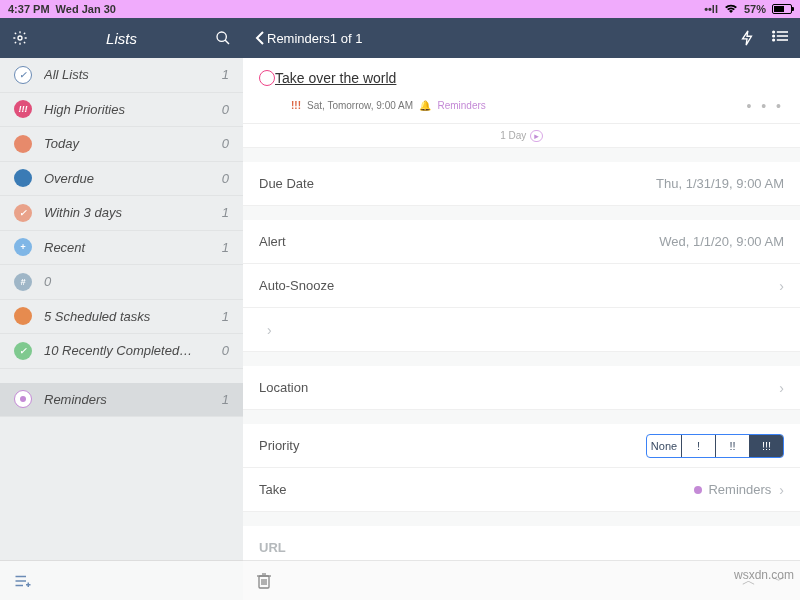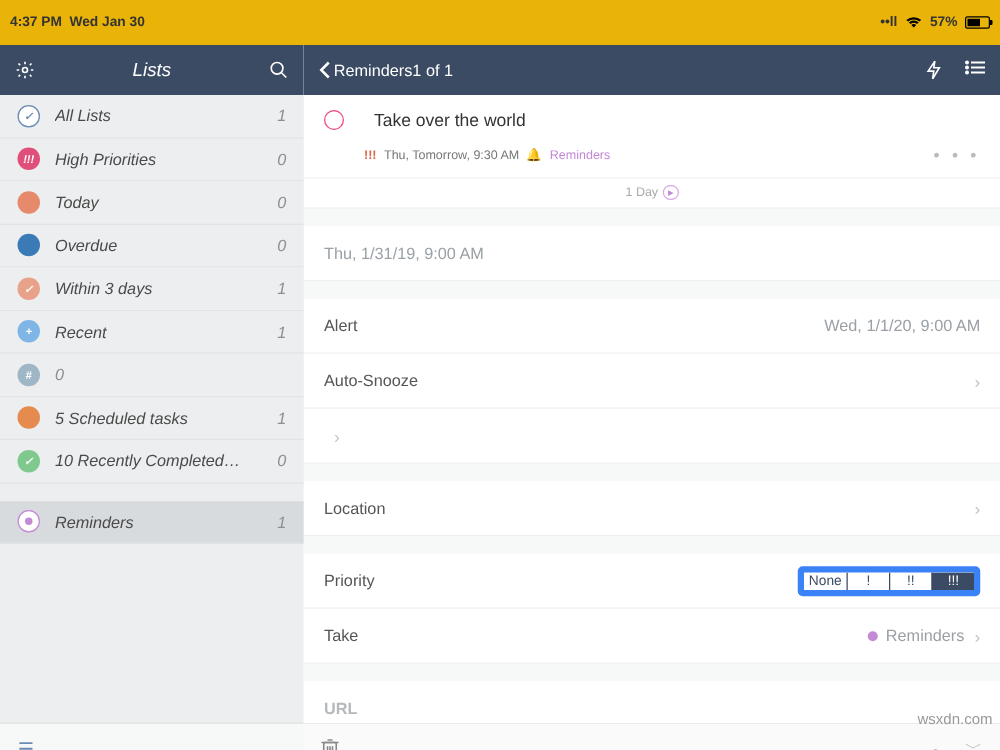--- a/index.html
+++ b/index.html
@@ -1,18 +1,18 @@
 <!DOCTYPE html>
 <html><head>
 <meta charset="utf-8">
 <style>
   * { margin:0; padding:0; box-sizing:border-box; font-family: -apple-system, "Helvetica Neue", Arial, sans-serif; }
   body { width:800px; height:600px; overflow:hidden; background:#fff; font-size:13px; color:#333; }
 
-  .statusbar { height:36px; background:#eab308; display:flex; justify-content:space-between; align-items:center; padding:0 8px; font-size:11px; font-weight:600; }
+  .statusbar { height:18px; background:#f0abfc; display:flex; justify-content:space-between; align-items:center; padding:0 8px; font-size:11px; font-weight:600; }
   .statusbar .left, .statusbar .right { display:flex; align-items:center; gap:6px; }
   .wifi { font-size:11px; }
   .battery { width:20px; height:10px; border:1px solid #000; border-radius:2px; position:relative; }
   .battery::after { content:""; position:absolute; right:-3px; top:2px; width:2px; height:4px; background:#000; border-radius:0 1px 1px 0; }
   .battery .fill { position:absolute; left:1px; top:1px; bottom:1px; width:55%; background:#000; }
 
   .app { display:flex; height:582px; }
 
   .sidebar { width:243px; display:flex; flex-direction:column; background:#eceeef;font-style:italic; }
   .side-header { height:40px; background:#3a4b63; color:#fff; display:flex; align-items:center; justify-content:space-between; padding:0 12px; }
@@ -32,39 +32,39 @@
 
   .detail { flex:1; display:flex; flex-direction:column; background:#fff; }
   .det-header { height:40px; background:#3a4b63; color:#fff; display:flex; align-items:center; padding:0 12px; }
   .det-header .back { display:flex; align-items:center; gap:2px; font-size:13px; cursor:pointer; }
   .det-header .counter { flex:1; font-size:13px; }
   .det-header .right-icons { display:flex; gap:18px; }
 
   .det-body { flex:1; overflow:auto; background:#f7f8f8; }
 
   .task-card { background:#fff; padding:12px 16px 8px 16px; border-bottom:1px solid #eee; }
-  .task-title-row { display:flex; align-items:center; gap:24px; }
+  .task-title-row { display:flex; align-items:center; gap:0;text-decoration:underline; }
   .task-check { width:16px; height:16px; border:1.5px solid #e48; border-radius:50%; }
   .task-title { font-size:14px; color:#333; }
   .task-sub { margin:14px 0 4px 32px; display:flex; align-items:center; gap:6px; font-size:10px; position:relative; }
   .task-sub .excl { color:#d64; font-weight:bold; }
   .task-sub .when { color:#777; }
   .task-sub .bell { color:#c39be0; }
   .task-sub .list-lbl { color:#c48ad6; }
   .dots { position:absolute; right:0; color:#bbb; font-size:14px; letter-spacing:3px; }
   .day-chip { text-align:center; font-size:10px; color:#aaa; padding:6px 0; background:#fff; border-bottom:1px solid #efefef; }
   .day-chip .dc { border:1px solid #d9a8e6; color:#c18cd5; padding:0 3px; border-radius:7px; margin-left:4px; font-size:9px;}
 
   .sect { background:#fff; margin-top:14px; }
   .row { height:44px; display:flex; align-items:center; padding:0 16px; border-bottom:1px solid #efefef; color:#555; font-size:13px; }
   .row .rlabel { flex:1; }
   .row .rval { color:#9aa0a5; }
   .row .chev { color:#c0c4c8; margin-left:8px; font-size:14px; }
 
-  .seg { display:flex; border:5px solid #3b82f6; border-radius:4px; overflow:hidden; height:24px; }
+  .seg { display:flex; border:1px solid #3b82f6; border-radius:4px; overflow:hidden; height:24px; }
   .seg div { width:34px; display:flex; align-items:center; justify-content:center; font-size:11px; color:#3a4b63; border-left:1px solid #3a4b63; cursor:pointer; }
   .seg div:first-child { border-left:none; }
   .seg div.on { background:#3a4b63; color:#fff; }
 
   .list-badge { display:flex; align-items:center; gap:6px; color:#9aa0a5; }
   .list-badge .dot { width:8px; height:8px; border-radius:50%; background:#c48ad6; }
 
   .sect.muted .row { color:#b5b9bc;font-weight:bold; }
 
   .det-footer { height:40px; border-top:1px solid #e5e5e5; background:#fafafa; display:flex; align-items:center; padding:0 14px; justify-content:space-between; }
@@ -208,32 +208,33 @@
     </div>
 
     <div class="det-body">
       <div class="task-card">
         <div class="task-title-row">
           <span class="task-check"></span>
           <span class="task-title">Take over the world</span>
         </div>
         <div class="task-sub">
           <span class="excl">!!!</span>
-          <span class="when">Thu, Tomorrow, 9:30 AM</span>
+          <span class="when">Sat, Tomorrow, 9:00 AM</span>
           <span class="bell">🔔</span>
           <span class="list-lbl">Reminders</span>
           <span class="dots">• • •</span>
         </div>
       </div>
       <div class="day-chip">
         <span>1 Day</span><span class="dc">▸</span>
       </div>
 
       <div class="sect">
         <div class="row">
+          <span class="rlabel">Due Date</span>
           <span class="rval">Thu, 1/31/19, 9:00 AM</span>
         </div>
       </div>
 
       <div class="sect">
         <div class="row">
           <span class="rlabel">Alert</span>
           <span class="rval">Wed, 1/1/20, 9:00 AM</span>
         </div>
         <div class="row">

